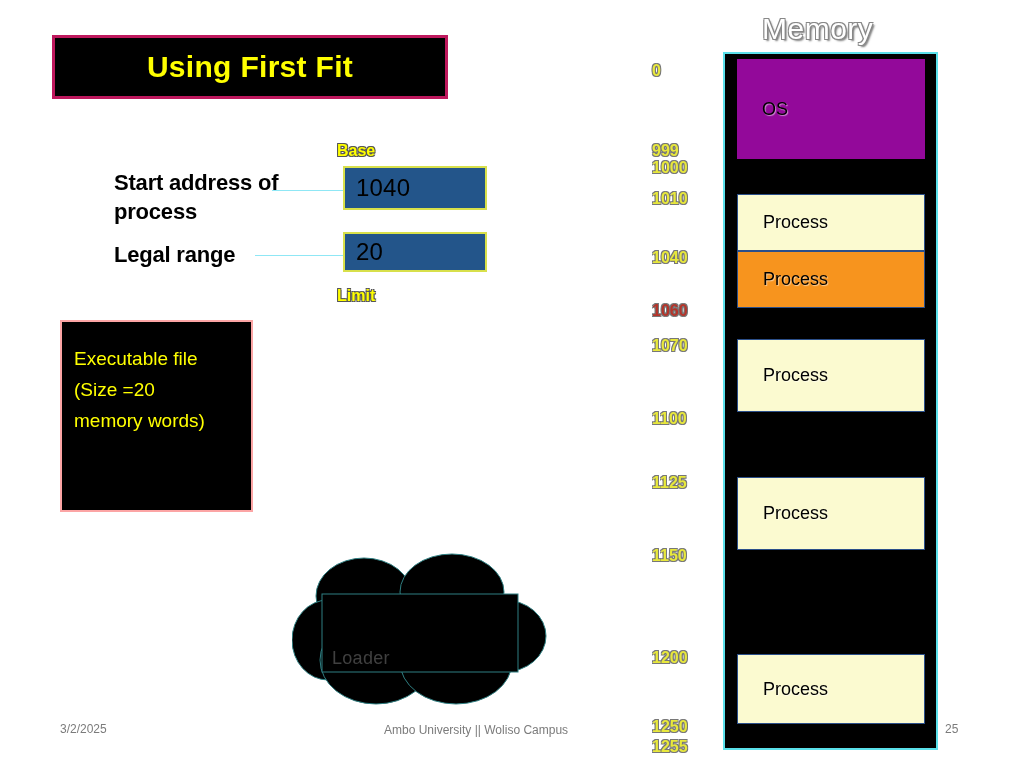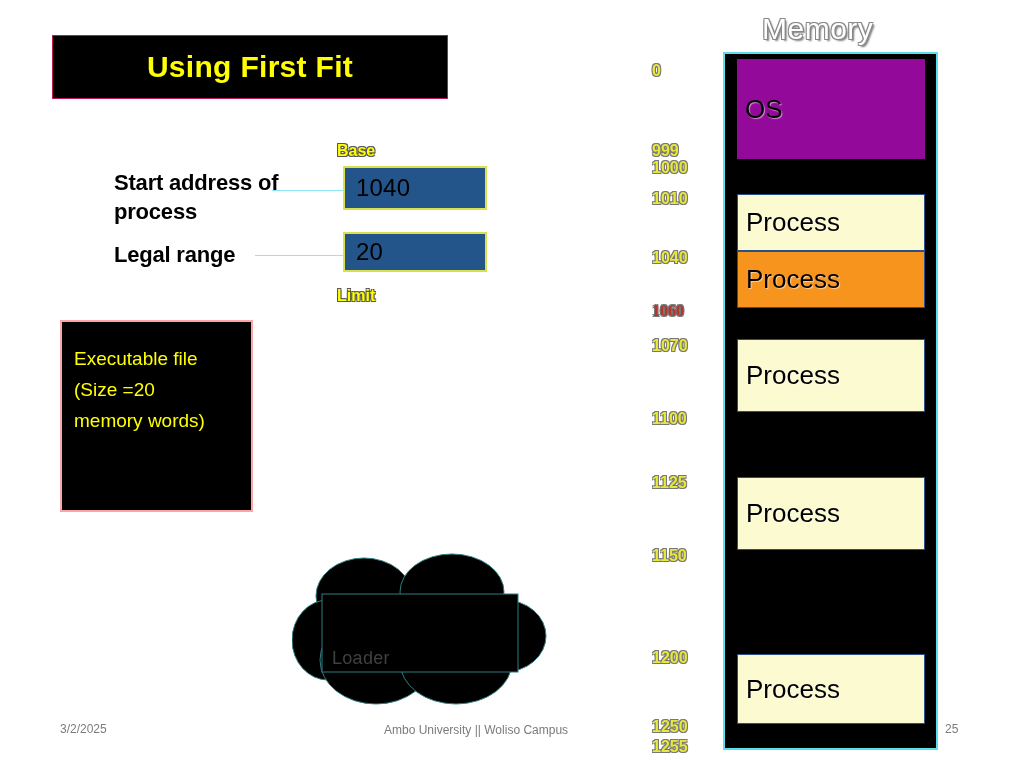--- a/index.html
+++ b/index.html
@@ -16,21 +16,21 @@
   }
 
   
   #title-box {
     position: absolute;
     left: 52px;
     top: 35px;
     width: 396px;
     height: 64px;
     background: #000000;
-    border: 1px solid #be185d;
+    border: 3px solid #be185d;
     box-sizing: border-box;
     display: flex;
     align-items: center;
     justify-content: center;
   }
   #title-text {
     color: #ffff00;
     font-size: 30px;
     font-weight: bold;
     letter-spacing: 0.3px;
@@ -166,23 +166,23 @@
   }
   .mem-block {
     position: absolute;
     left: 12px;
     width: 188px;
     box-sizing: border-box;
     display: flex;
     align-items: center;
   }
   .mem-block span {
-    font-size: 26px;
+    font-size: 18px;
     color: #000000;
-    padding-left: 8px;
+    padding-left: 25px;
     text-shadow: 1px 1px 1px rgba(255,255,255,0.55);
     white-space: nowrap;
   }
   .mem-os      { background: #93099a; }
   .mem-process { background: #fbfad0; border: 1px solid #2b4f8a; }
   .mem-orange  { background: #f7941e; border: 1px solid #2b4f8a; }
 
   
   .footer {
     position: absolute;
@@ -264,20 +264,20 @@
 
 <div class="footer" id="footer-date">3/2/2025</div>
 <div class="footer" id="footer-center">Ambo University || Woliso Campus</div>
 <div class="footer" id="footer-page">25</div>
 
 <div class="addr" style="left: 652px; top: 62px;">0</div>
 <div class="addr" style="left: 652px; top: 142px;">999</div>
 <div class="addr" style="left: 652px; top: 159px;">1000</div>
 <div class="addr" style="left: 652px; top: 190px;">1010</div>
 <div class="addr" style="left: 652px; top: 249px;">1040</div>
-<div class="addr hl" style="left: 652px; top: 302px; font-family: Liberation Serif, serif;">1060</div>
+<div class="addr hl" style="left: 652px; top: 302px;">1060</div>
 <div class="addr" style="left: 652px; top: 337px;">1070</div>
 <div class="addr" style="left: 652px; top: 410px;">1100</div>
 <div class="addr" style="left: 652px; top: 474px;">1125</div>
 <div class="addr" style="left: 652px; top: 547px;">1150</div>
 <div class="addr" style="left: 652px; top: 649px;">1200</div>
 <div class="addr" style="left: 652px; top: 718px;">1250</div>
 <div class="addr" style="left: 652px; top: 738px;">1255</div>
 
 </body></html>

